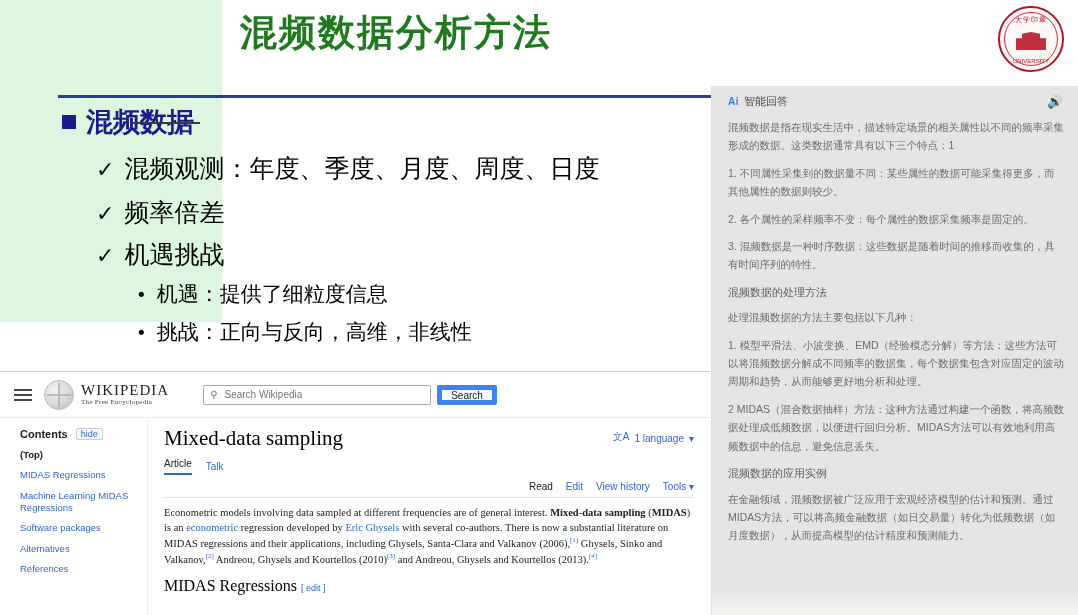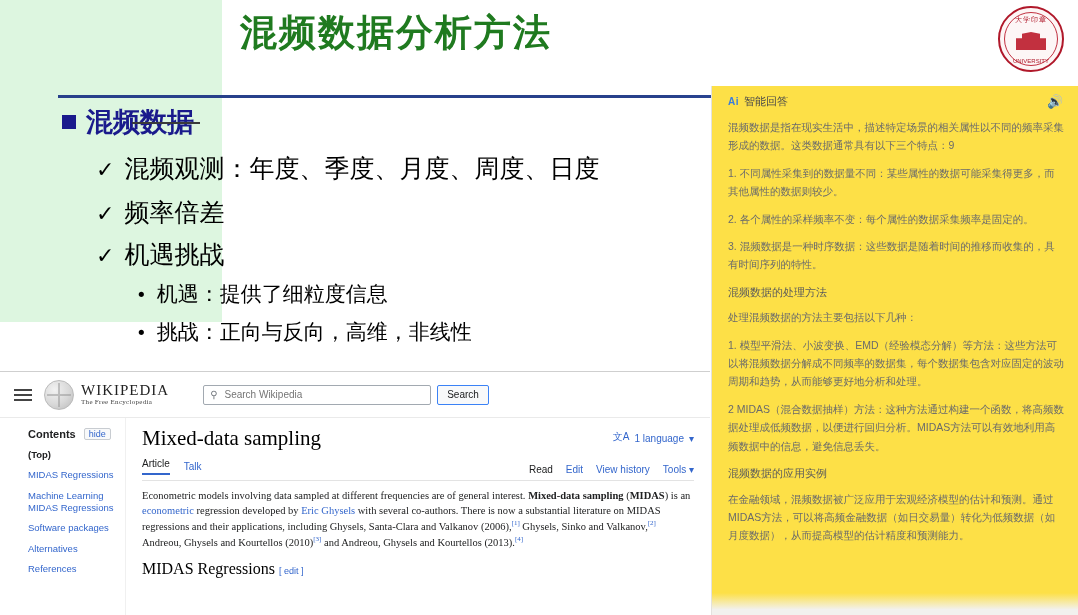--- a/index.html
+++ b/index.html
@@ -126,28 +126,28 @@
   .search-box {
     width: 228px; height: 20px; border: 1px solid #a2a9b1; border-radius: 2px;
     display: flex; align-items: center; padding: 0 6px; gap: 5px; background: #fff;
   }
   .search-ico { color: #72777d; font-size: 10px; }
   .search-box input {
     border: 0; outline: 0; font-size: 10px; color: #54595d; width: 100%;
     font-family: "Liberation Sans", sans-serif; background: transparent;
   }
   .search-btn {
-    height: 20px; padding: 0 9px; font-size: 10px; border: 1px solid #3b82f6;
+    height: 20px; padding: 0 9px; font-size: 10px; border: 5px solid #3b82f6;
     background: #f8f9fa; color: #202122; border-radius: 2px; cursor: pointer;
     font-family: "Liberation Sans", sans-serif;
   }
 
   .wiki-body { display: flex; height: 198px; }
   .wiki-side {
-    width: 126px; padding: 10px 10px 0 28px; border-right: 1px solid #f0f0f0;
+    width: 148px; padding: 10px 10px 0 20px; border-right: 1px solid #f0f0f0;
   }
   .contents-row {
     display: flex; align-items: center; gap: 8px; margin-bottom: 9px;
   }
   .contents-row .c-title { font-size: 11px; font-weight: bold; color: #202122; }
   .contents-row .c-hide {
     font-size: 9px; color: #3366cc; border: 1px solid #c8ccd1; border-radius: 2px;
     padding: 0 4px; background: #f8f9fa; cursor: pointer;
   }
   .toc-item { font-size: 9.5px; color: #3366cc; margin-bottom: 8px; line-height: 1.3; cursor: pointer; }
@@ -159,21 +159,21 @@
     padding-bottom: 7px;
   }
   .lang-pill {
     position: absolute; right: 16px; top: 12px;
     display: flex; align-items: flex-end; gap: 5px;
     font-size: 10px; color: #3366cc; cursor: pointer;
   }
   .lang-pill .ico { color: #3366cc; font-size: 10px; }
   .tabrow {
     display: flex; align-items: center; gap: 14px;
-    border-bottom: 1px solid #e3e3e3; padding-bottom: 5px; margin-bottom: 7px;
+    border-bottom: 1px solid #e3e3e3; padding-bottom: 22px; margin-bottom: 7px;
     position: relative;
   }
   .tabrow .t { font-size: 10px; color: #3366cc; cursor: pointer; }
   .tabrow .t.active { color: #202122; border-bottom: 2px solid #3366cc; padding-bottom: 4px; }
   .tabrow-right {
     position: absolute; right: 0; bottom: 5px; display: flex; gap: 13px; align-items: center;
   }
   .tabrow-right .t2 { font-size: 10px; color: #3366cc; cursor: pointer; }
   .tabrow-right .t2.sel { color: #202122; margin-left: 24px; }
   .art-sub { font-size: 10px; color: #202122; margin-bottom: 9px; }
@@ -186,21 +186,21 @@
   .art-para sup { font-size: 7px; color: #3366cc; }
   .art-h2 {
     font-family: "Liberation Serif", serif; font-size: 16px; color: #000;
     margin-top: 10px;
   }
   .art-h2 .edit { font-family: "Liberation Sans", sans-serif; font-size: 9px; color: #3366cc; }
 
   
   .ai-panel {
     position: absolute; left: 711px; top: 86px; width: 367px; height: 529px;
-    background: #fde047; border-left: 1px solid #e3e2df;
+    background: #e5e5e5; border-left: 1px solid #e3e2df;
     padding: 8px 14px 0 16px; overflow: hidden;
   }
   .ai-head {
     display: flex; align-items: center; justify-content: space-between;
     margin-bottom: 9px;
   }
   .ai-head-left { display: flex; align-items: center; gap: 5px; }
   .ai-badge {
     font-size: 10px; font-weight: bold; color: #3a7ddc; letter-spacing: .5px;
   }
@@ -329,21 +329,21 @@
 
   <div class="ai-panel">
     <div class="ai-head">
       <div class="ai-head-left">
         <span class="ai-badge">Ai</span>
         <span class="ai-title">智能回答</span>
       </div>
       <span class="spk">🔊</span>
     </div>
 
-    <p class="ai-p">混频数据是指在现实生活中，描述特定场景的相关属性以不同的频率采集形成的数据。这类数据通常具有以下三个特点：9</p>
+    <p class="ai-p">混频数据是指在现实生活中，描述特定场景的相关属性以不同的频率采集形成的数据。这类数据通常具有以下三个特点：1</p>
     <p class="ai-p">1. 不同属性采集到的数据量不同：某些属性的数据可能采集得更多，而其他属性的数据则较少。</p>
     <p class="ai-p">2. 各个属性的采样频率不变：每个属性的数据采集频率是固定的。</p>
     <p class="ai-p">3. 混频数据是一种时序数据：这些数据是随着时间的推移而收集的，具有时间序列的特性。</p>
 
     <div class="ai-h">混频数据的处理方法</div>
     <p class="ai-p">处理混频数据的方法主要包括以下几种：</p>
     <p class="ai-p">1. 模型平滑法、小波变换、EMD（经验模态分解）等方法：这些方法可以将混频数据分解成不同频率的数据集，每个数据集包含对应固定的波动周期和趋势，从而能够更好地分析和处理。</p>
     <p class="ai-p">2 MIDAS（混合数据抽样）方法：这种方法通过构建一个函数，将高频数据处理成低频数据，以便进行回归分析。MIDAS方法可以有效地利用高频数据中的信息，避免信息丢失。</p>
 
     <div class="ai-h">混频数据的应用实例</div>

